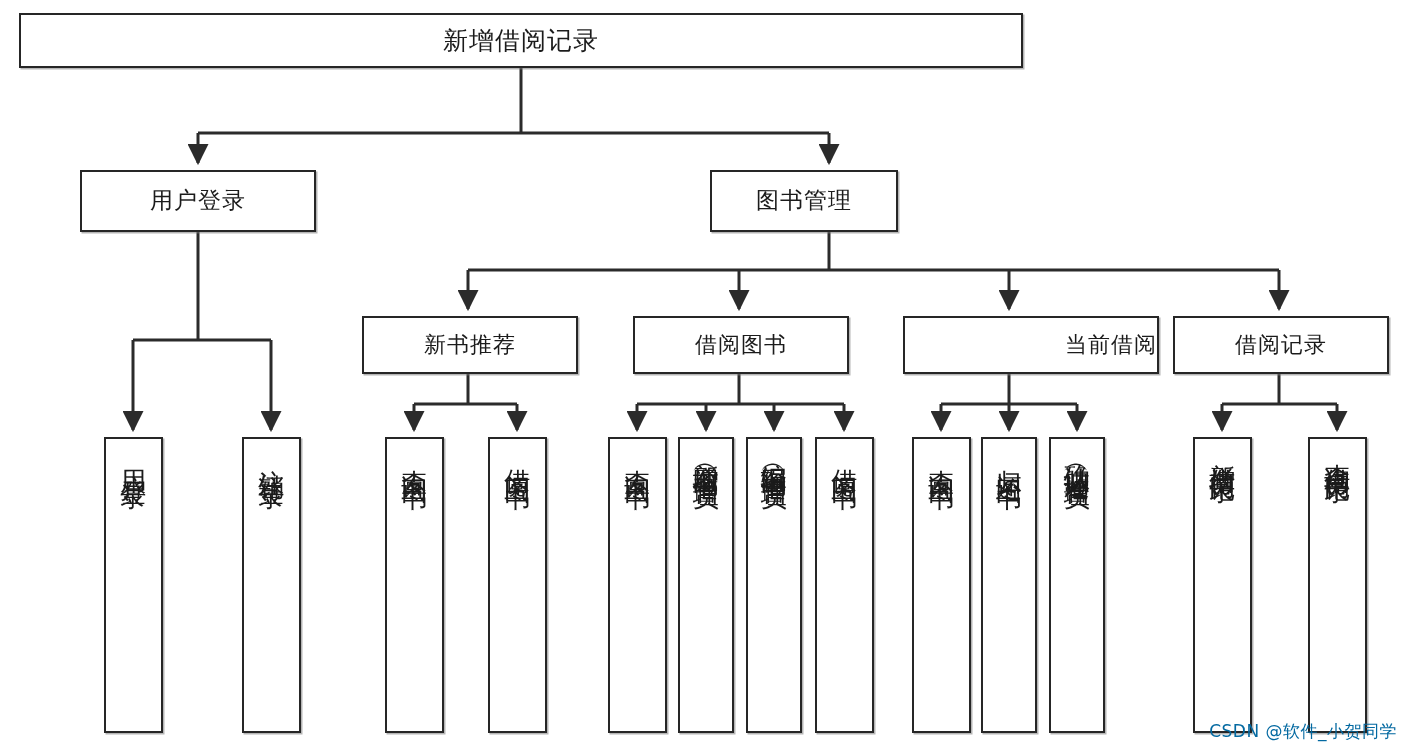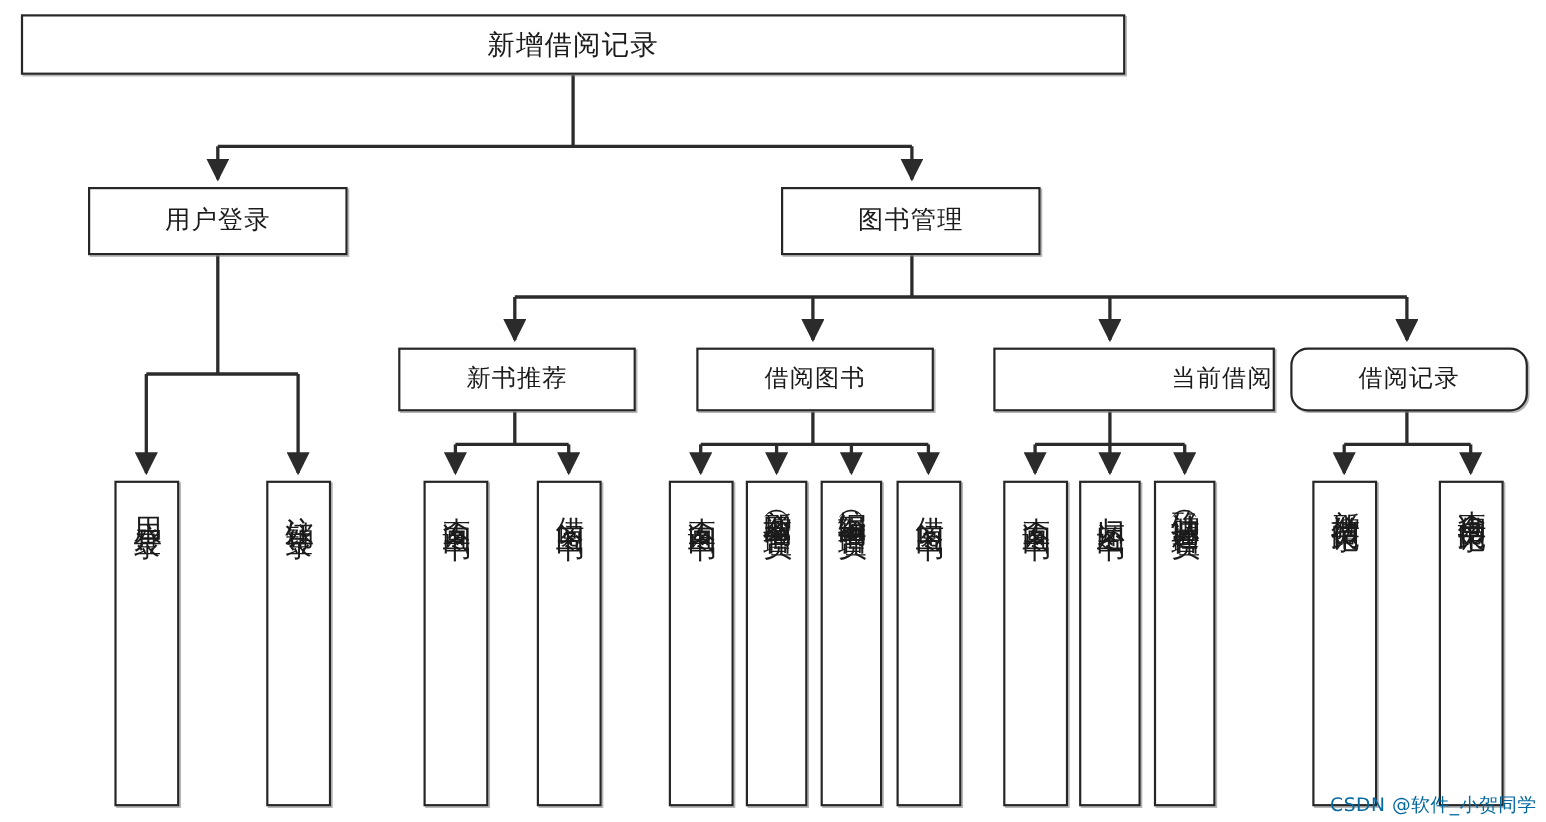--- a/index.html
+++ b/index.html
@@ -157,34 +157,34 @@
     </g>
   </svg>
 
   <div class="node" id="node-root">
     <span class="node-label">新增借阅记录</span>
   </div>
 
   <div class="node level2" style="left:80px; top:170px; width:236px;">
     <span class="node-label">用户登录</span>
   </div>
-  <div class="node level2" style="left:710px; top:170px; width:236px;">
+  <div class="node level2" style="left:710px; top:170px; width:188px;">
     <span class="node-label">图书管理</span>
   </div>
 
   <div class="node level3" style="left:362px; top:316px; width:216px;">
     <span class="node-label">新书推荐</span>
   </div>
   <div class="node level3" style="left:633px; top:316px; width:216px;">
     <span class="node-label">借阅图书</span>
   </div>
   <div class="node level3" style="left:903px; top:316px; width:256px;justify-content:flex-end;">
     <span class="node-label">当前借阅</span>
   </div>
-  <div class="node level3" style="left:1173px; top:316px; width:216px;border-radius:16px;">
+  <div class="node level3" style="left:1173px; top:316px; width:216px;">
     <span class="node-label">借阅记录</span>
   </div>
 
   <div class="node leaf" style="left:104px; width:59px;">
     <span class="node-label">用户登录</span>
   </div>
   <div class="node leaf" style="left:242px; width:59px;">
     <span class="node-label">注销登录</span>
   </div>
 

